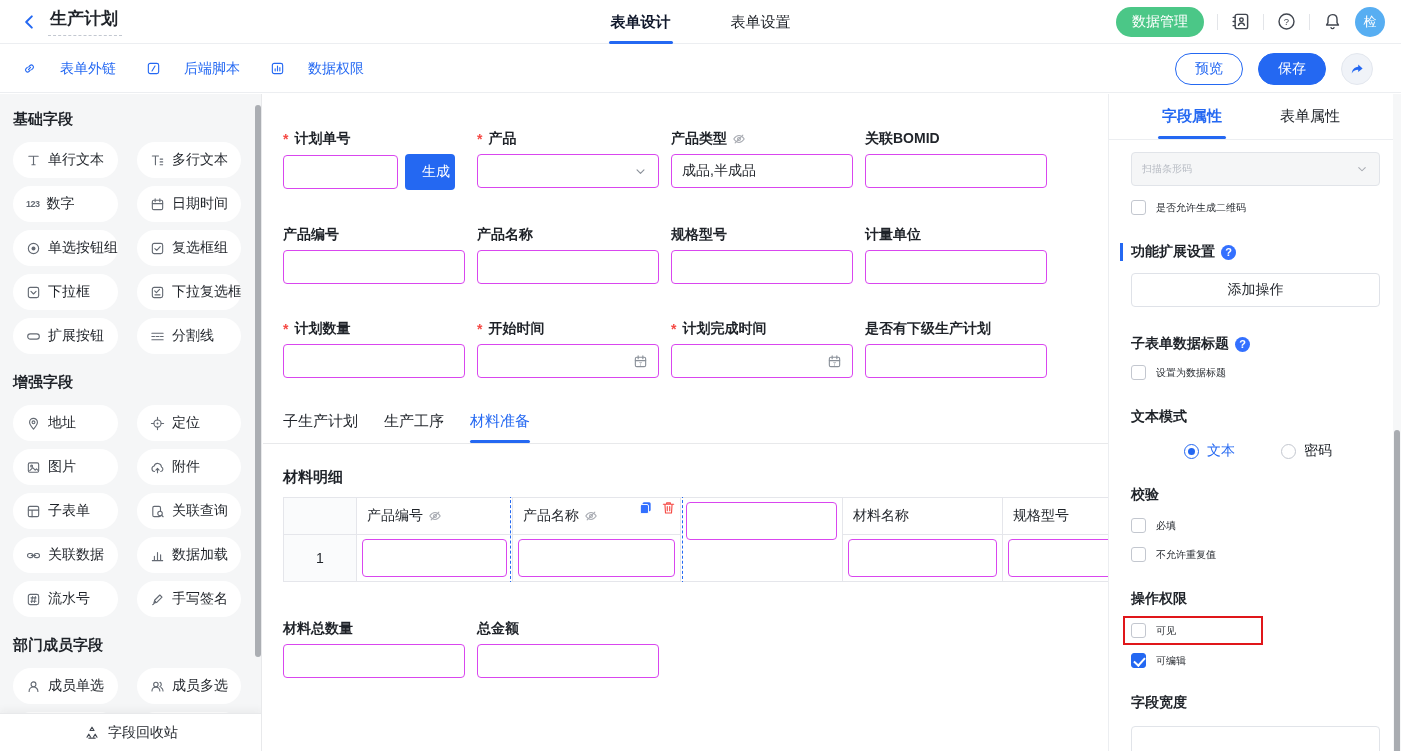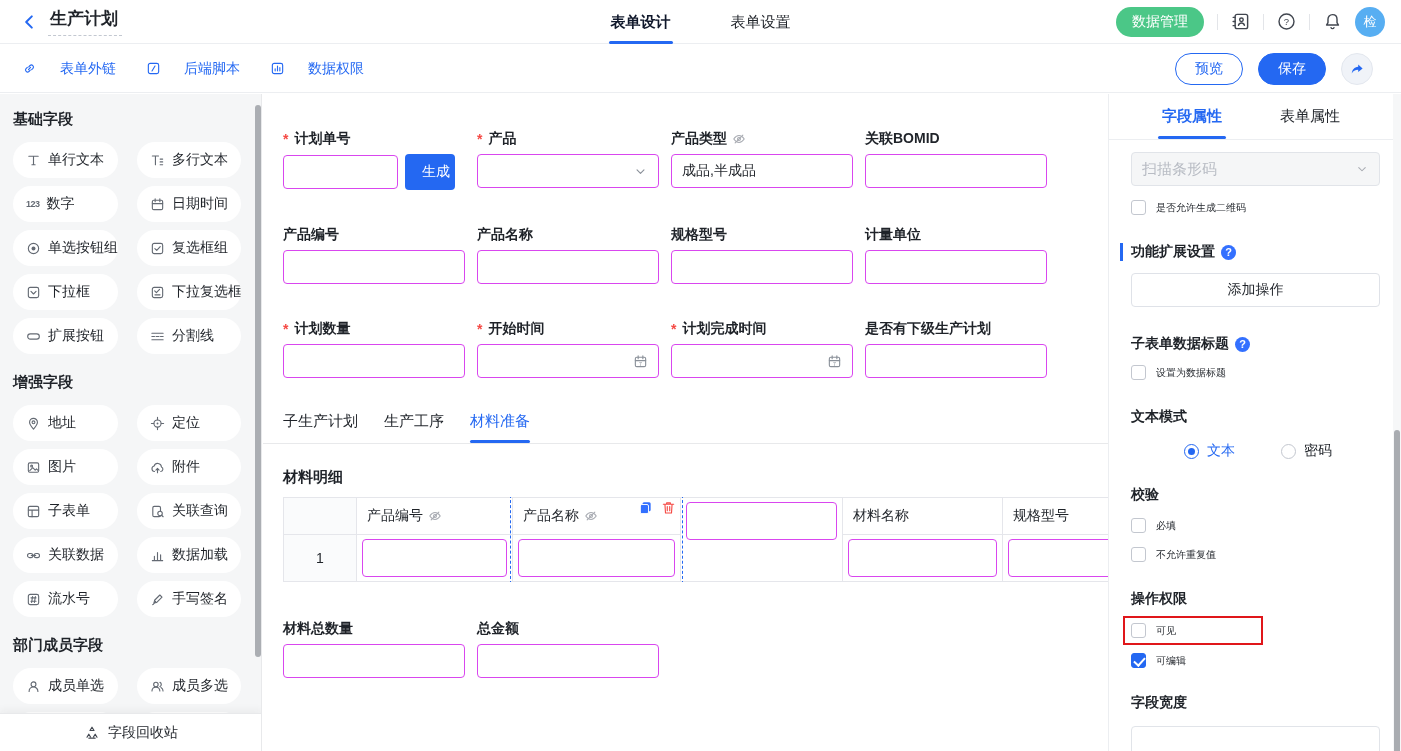--- a/index.html
+++ b/index.html
@@ -91,21 +91,21 @@
   .act-copy { color:#3370ff; }
   .act-del { color:#f54a45; }
 
   
   #panel { position:absolute; left:1108px; top:94px; width:285px; bottom:0; background:#fff; border-left:1px solid #eceef1; overflow:hidden; }
   .p-tabs { display:flex; justify-content:center; gap:58px; height:46px; border-bottom:1px solid #eceef1; }
   .p-tab { font-size:15px; line-height:44px; cursor:pointer; position:relative; }
   .p-tab.active { color:#2468f2; font-weight:bold; }
   .p-tab.active::after { content:""; position:absolute; left:-4px; right:-4px; bottom:0; height:3px; background:#2468f2; border-radius:2px; }
   .p-body { padding:12px 13px 0 22px; }
-  .selbox { height:34px; border:1px solid #e1e4e9; border-radius:4px; display:flex; align-items:center; padding:0 10px; font-size:15px; cursor:pointer; }
+  .selbox { height:34px; border:1px solid #e1e4e9; border-radius:4px; display:flex; align-items:center; padding:0 10px; font-size:10px; cursor:pointer; }
   .selbox.disabled { background:#f5f6f7; color:#b8bcc4; cursor:not-allowed; }
   .selbox .chev { margin-left:auto; color:#a8abb2; display:flex; }
   .selbox .chev svg { width:14px; height:14px; }
   .cbrow { display:flex; align-items:center; gap:10px; font-size:10px; cursor:pointer; }
   .cb { width:15px; height:15px; border:1px solid #c3c7cf; border-radius:3px; background:#fff; position:relative; flex:0 0 auto; }
   .cb.checked { background:#2468f2; border-color:#2468f2; }
   .cb.checked::after { content:""; position:absolute; left:4px; top:1px; width:5px; height:9px; border:solid #fff; border-width:0 2px 2px 0; transform:rotate(42deg); }
   .p-h { font-size:14px; font-weight:bold; display:flex; align-items:center; gap:6px; }
   .p-h.bar { border-left:3px solid #2468f2; padding-left:8px; margin-left:-11px; }
   .help { width:15px; height:15px; border-radius:50%; background:#3370ff; color:#fff; font-size:11px; display:flex; align-items:center; justify-content:center; cursor:pointer; }

